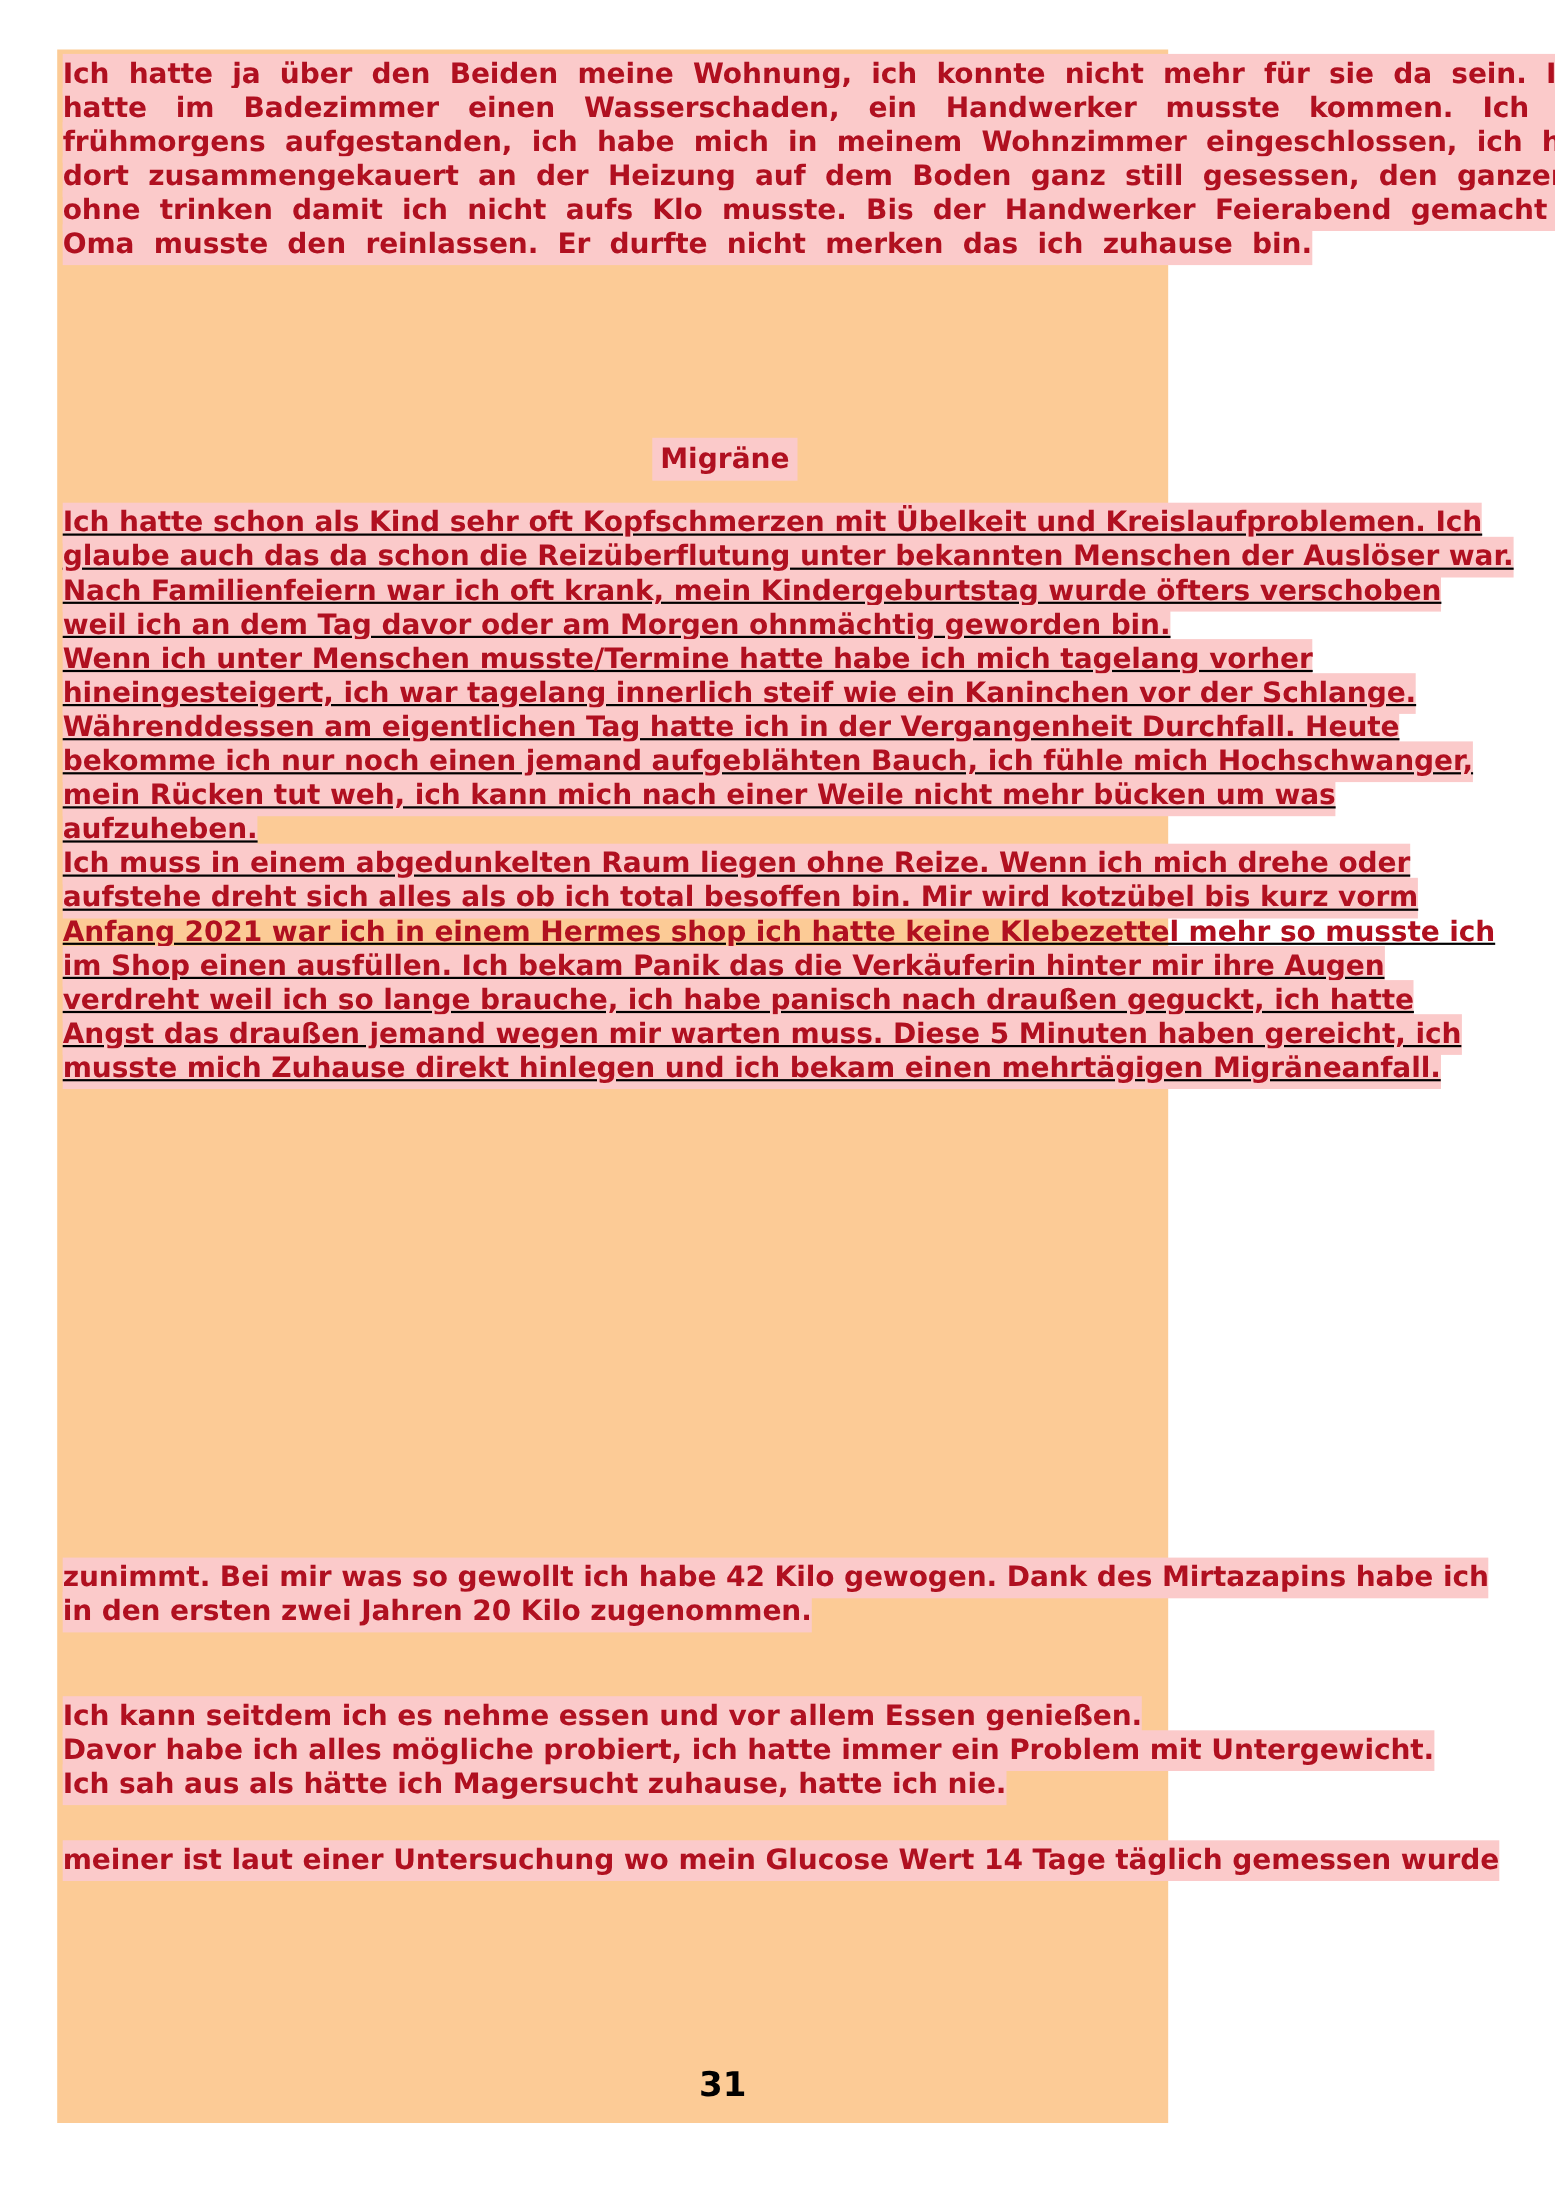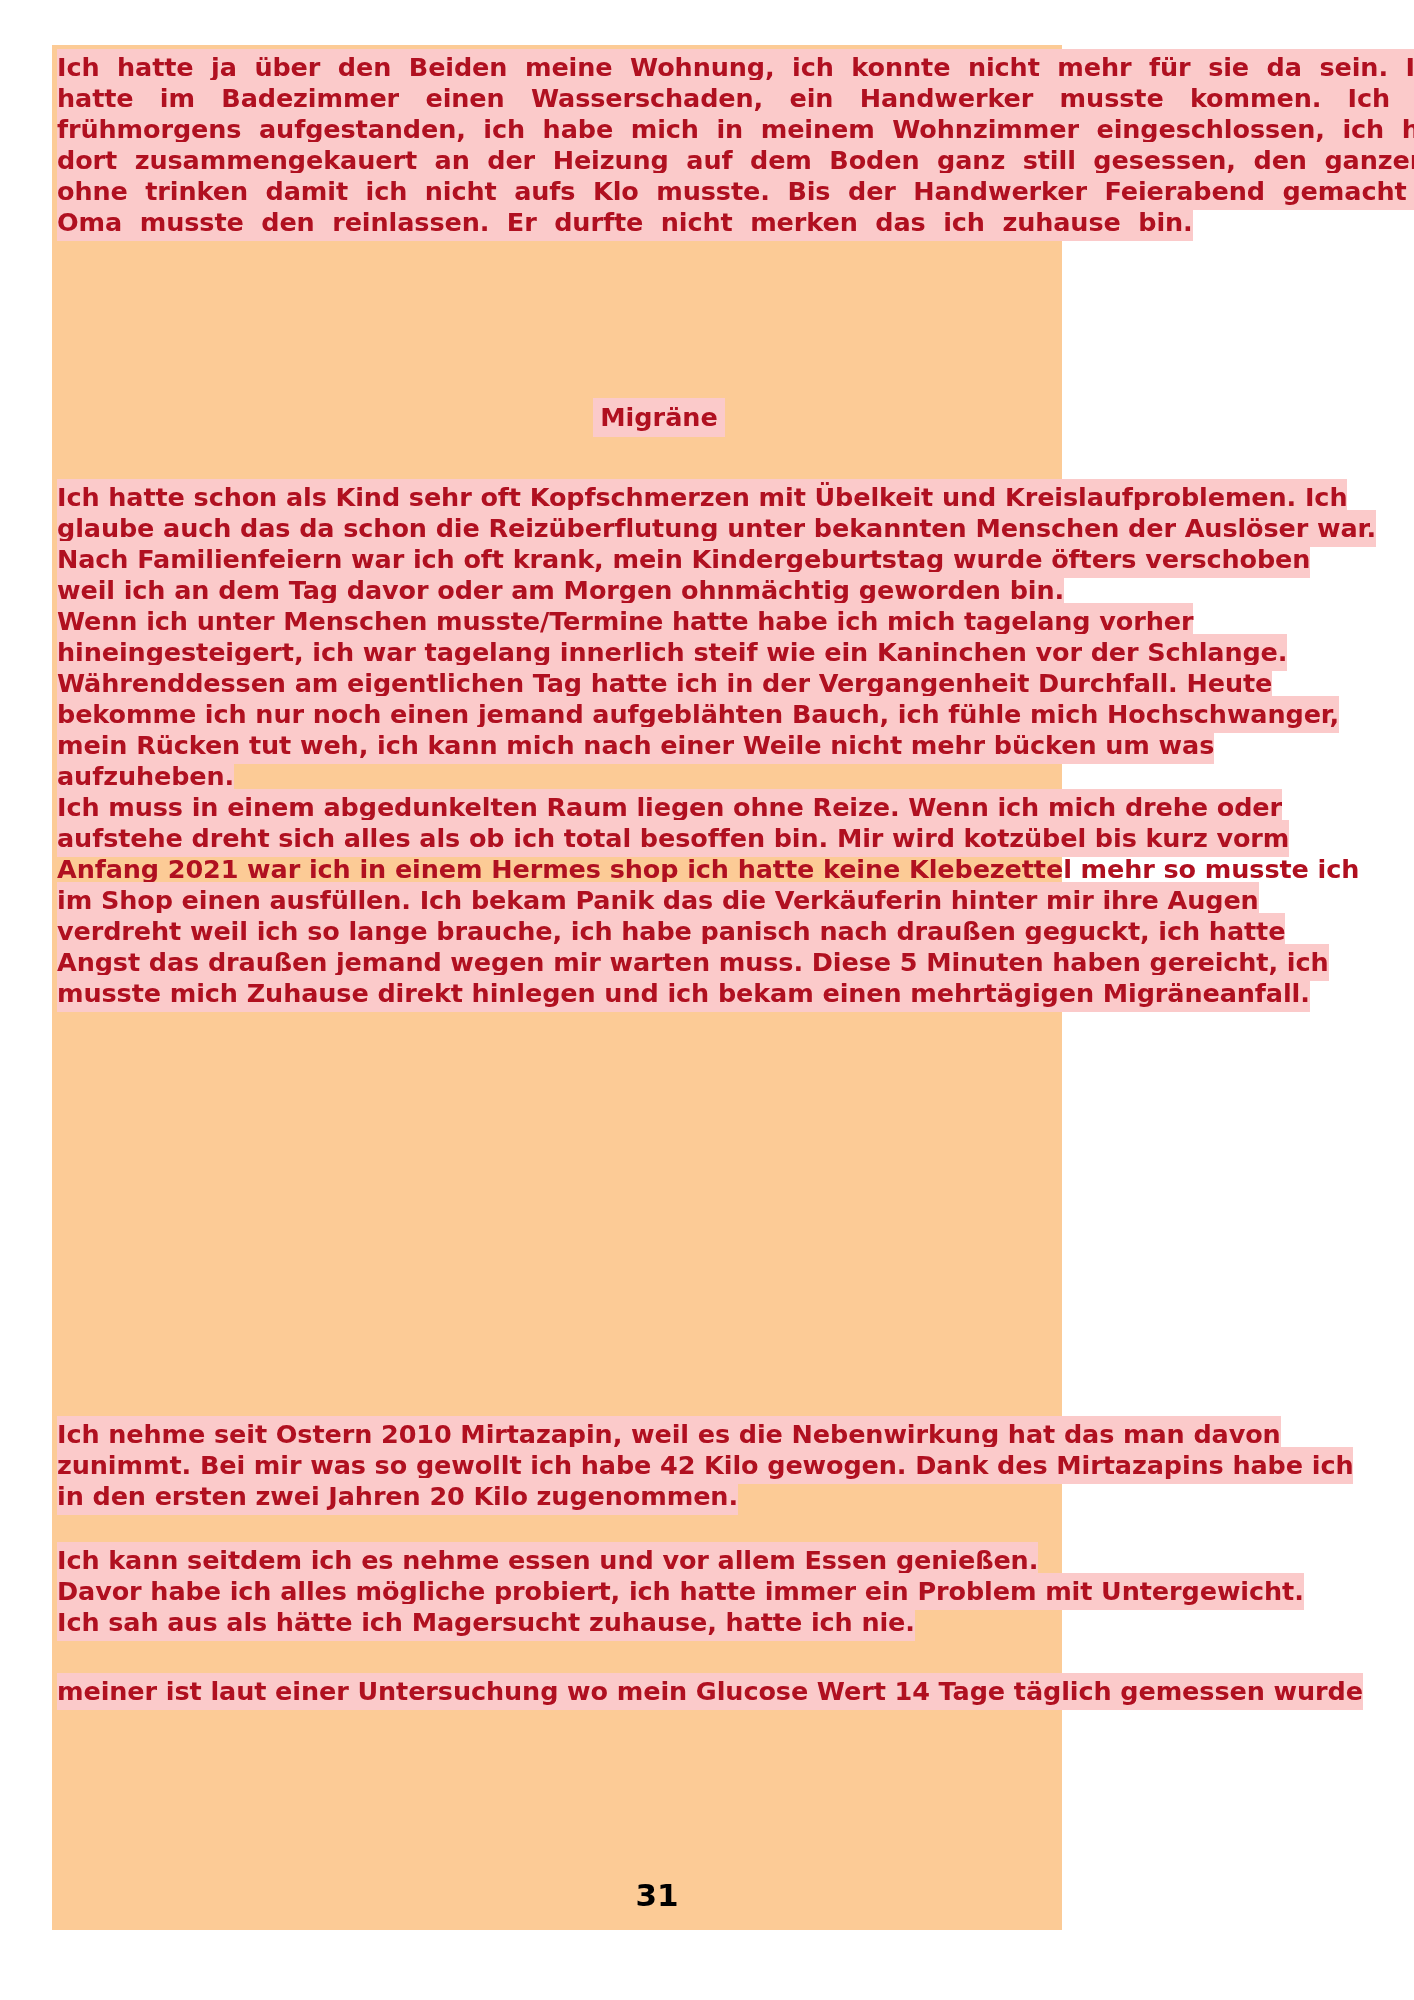--- a/index.html
+++ b/index.html
@@ -100,21 +100,21 @@
     <div class="ln"><span class="hl">frühmorgens  aufgestanden,  ich  habe  mich  in  meinem  Wohnzimmer  eingeschlossen,  ich  habe</span></div>
     <div class="ln"><span class="hl">dort  zusammengekauert  an  der  Heizung  auf  dem  Boden  ganz  still  gesessen,  den  ganzen  Tag</span></div>
     <div class="ln"><span class="hl">ohne  trinken  damit  ich  nicht  aufs  Klo  musste.  Bis  der  Handwerker  Feierabend  gemacht  hat.</span></div>
     <div class="ln"><span class="hl">Oma  musste  den  reinlassen.  Er  durfte  nicht  merken  das  ich  zuhause  bin.</span></div>
   </div>
 
   <div class="heading" style="top: 357px;">
     <span class="hl">Migräne</span>
   </div>
 
-  <div class="tblock" style="top: 437px;">
+  <div class="tblock" style="top: 415px; text-decoration: underline;">
     <div class="ln"><span class="hl">Ich hatte schon als Kind sehr oft Kopfschmerzen mit Übelkeit und Kreislaufproblemen. Ich</span></div>
     <div class="ln"><span class="hl">glaube auch das da schon die Reizüberflutung unter bekannten Menschen der Auslöser war.</span></div>
     <div class="ln"><span class="hl">Nach Familienfeiern war ich oft krank, mein Kindergeburtstag wurde öfters verschoben</span></div>
     <div class="ln"><span class="hl">weil ich an dem Tag davor oder am Morgen ohnmächtig geworden bin.</span></div>
     <div class="ln"><span class="hl">Wenn ich unter Menschen musste/Termine hatte habe ich mich tagelang vorher</span></div>
     <div class="ln"><span class="hl">hineingesteigert, ich war tagelang innerlich steif wie ein Kaninchen vor der Schlange.</span></div>
     <div class="ln"><span class="hl">Währenddessen am eigentlichen Tag hatte ich in der Vergangenheit Durchfall. Heute</span></div>
     <div class="ln"><span class="hl">bekomme ich nur noch einen jemand aufgeblähten Bauch, ich fühle mich Hochschwanger,</span></div>
     <div class="ln"><span class="hl">mein Rücken tut weh, ich kann mich nach einer Weile nicht mehr bücken um was</span></div>
     <div class="ln"><span class="hl">aufzuheben.</span></div>
@@ -122,21 +122,20 @@
     <div class="ln"><span class="hl">aufstehe dreht sich alles als ob ich total besoffen bin. Mir wird kotzübel bis kurz vorm</span></div>
     <div class="ln"><span>Anfang 2021 war ich in einem Hermes shop ich hatte keine Klebezettel mehr so musste ich</span></div>
     <div class="ln"><span class="hl">im Shop einen ausfüllen. Ich bekam Panik das die Verkäuferin hinter mir ihre Augen</span></div>
     <div class="ln"><span class="hl">verdreht weil ich so lange brauche, ich habe panisch nach draußen geguckt, ich hatte</span></div>
     <div class="ln"><span class="hl">Angst das draußen jemand wegen mir warten muss. Diese 5 Minuten haben gereicht, ich</span></div>
     <div class="ln"><span class="hl">musste mich Zuhause direkt hinlegen und ich bekam einen mehrtägigen Migräneanfall.</span></div>
   </div>
 
 
   <div class="tblock" style="top: 1374px;">
-    <div class="ln"><span class="hl">Ich nehme seit Ostern 2010 Mirtazapin, weil es die Nebenwirkung hat das man davon</span></div>
     <div class="ln"><span class="hl">zunimmt. Bei mir was so gewollt ich habe 42 Kilo gewogen. Dank des Mirtazapins habe ich</span></div>
     <div class="ln"><span class="hl">in den ersten zwei Jahren 20 Kilo zugenommen.</span></div>
   </div>
 
   <div class="tblock" style="top: 1500px;">
     <div class="ln"><span class="hl">Ich kann seitdem ich es nehme essen und vor allem Essen genießen.</span></div>
     <div class="ln"><span class="hl">Davor habe ich alles mögliche probiert, ich hatte immer ein Problem mit Untergewicht.</span></div>
     <div class="ln"><span class="hl">Ich sah aus als hätte ich Magersucht zuhause, hatte ich nie.</span></div>
   </div>
 

